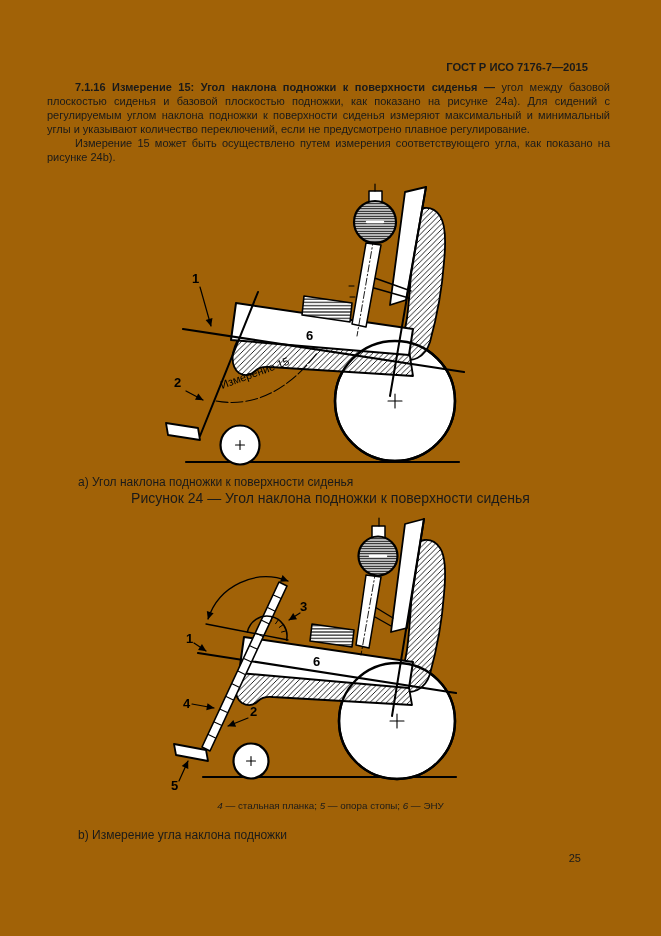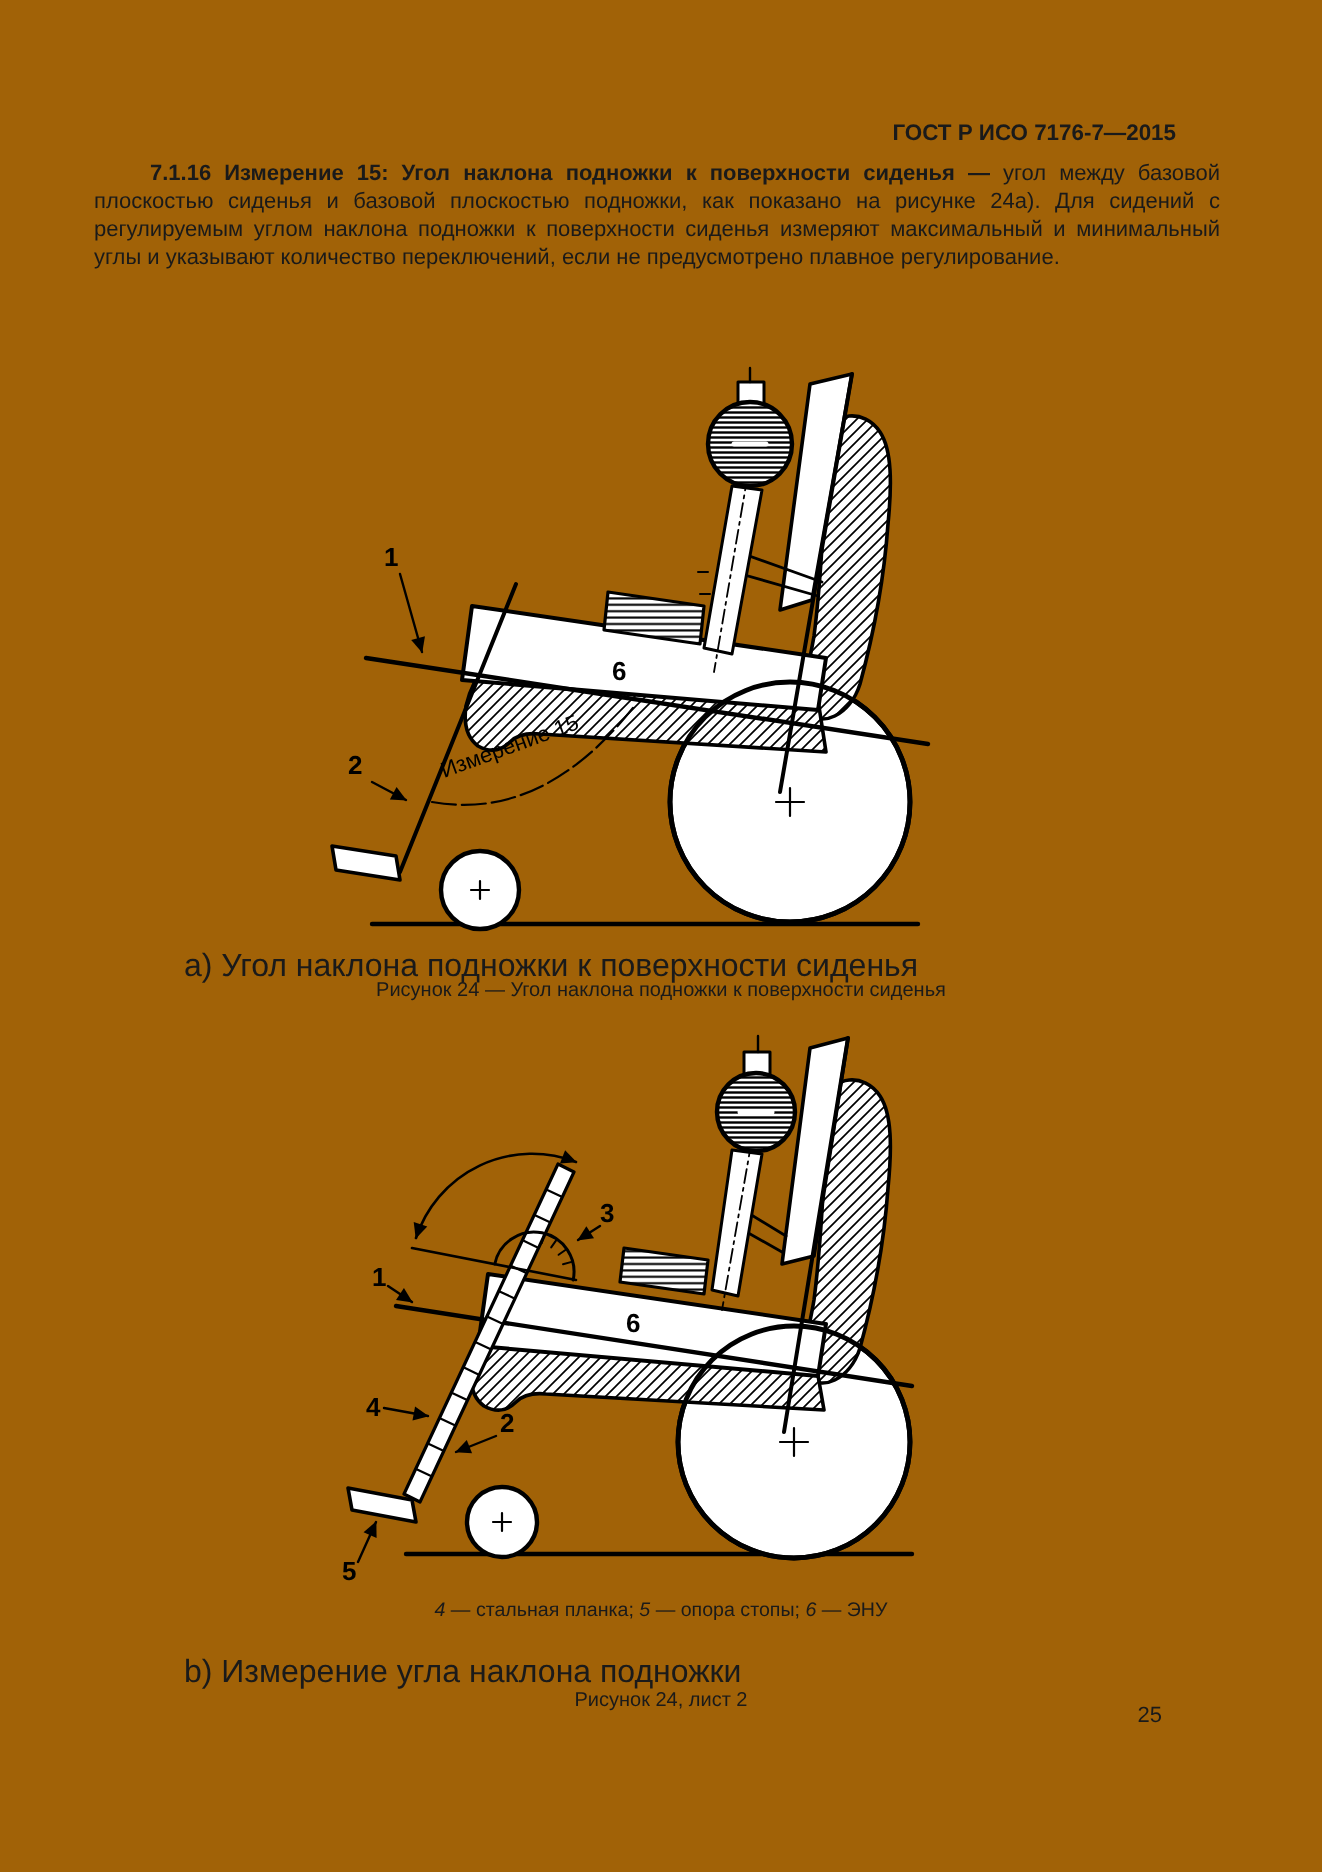--- a/index.html
+++ b/index.html
@@ -5,24 +5,24 @@
   * { margin:0; padding:0; box-sizing:border-box; }
   html,body { background:#ffffff; }
   body { font-family:"Liberation Sans", sans-serif; color:#1a1a1a; }
   .page { position:relative; width:661px; height:936px; background:#a16207; overflow:hidden; }
   .header { position:absolute; top:61px; right:73px; font-size:11.2px; font-weight:bold; white-space:nowrap; }
   .body-text { position:absolute; top:80px; left:47px; width:563px; font-size:11px; line-height:14.1px; text-align:justify; }
   .body-text p { text-indent:28px; margin:0; }
   .fig { position:absolute; left:0; }
   .fig-a { top:180px; width:661px; height:294px; }
   .fig-b { top:512px; width:661px; height:290px; }
-  .cap-item { position:absolute; left:92px; font-size:16px; white-space:nowrap; }
+  .cap-item { position:absolute; left:78px; font-size:12px; white-space:nowrap; }
   .cap-a { top:475px; }
   .cap-b { top:828px;text-align:center; }
-  .cap-center { position:absolute; left:0; width:661px; text-align:center; font-size:10px; }
+  .cap-center { position:absolute; left:0; width:661px; text-align:center; font-size:14px; }
   .cap-fig24 { top:490px; }
   .cap-fig24-2 { top:845px; }
   .legend { position:absolute; top:799px; left:47px; width:567px; text-align:center; font-size:9.8px; line-height:13px; }
   .legend i { font-style:italic; }
   .pageno { position:absolute; top:852px; right:80px; font-size:11px; }
   
   .figlabel { fill:#000; font-family:"Liberation Sans", sans-serif; font-size:13px; font-weight:bold; }
   .figtext { fill:#000; font-family:"Liberation Sans", sans-serif; font-size:11px; }
 </style>
 </head>
@@ -47,20 +47,21 @@
     </marker>
   </defs>
 </svg>
 
 <div class="page">
 
   <div class="header">ГОСТ Р ИСО 7176-7—2015</div>
 
   <div class="body-text">
     <p><b>7.1.16 Измерение 15: Угол наклона подножки к поверхности сиденья — </b><span>угол между базовой плоскостью сиденья и базовой плоскостью подножки, как показано на рисунке 24а). Для сидений с регулируемым углом наклона подножки к поверхности сиденья измеряют максимальный и минимальный углы и указывают количество переключений, если не предусмотрено плавное регулирование.</span></p>
+    <p>Измерение 15 может быть осуществлено путем измерения соответствующего угла, как показано на рисунке 24b).</p>
   </div>
 
   <svg class="fig fig-a" viewBox="0 180 661 294">
     <g stroke="#000" fill="none" stroke-linecap="round" stroke-linejoin="round">
       <path d="M186,462 H459" stroke-width="2.2"></path>
       <circle cx="395" cy="401" r="60" fill="#fff" stroke-width="2.4"></circle>
       <circle cx="240" cy="445" r="19.5" fill="#fff" stroke-width="2.2"></circle>
       <path d="M388,401 h14 M395,394 v14 M235.5,445 h9 M240,440.5 v9" stroke-width="1.1"></path>
       <path d="M413,218 C416,206 432,204 440,216 C446,225 446,242 444,262 C442,290 436,320 430,342 C425,358 410,364 404,356 C399,350 404,336 407,318 C410,295 413,250 413,218 Z" fill="url(#hatch)" stroke-width="1.8"></path>
       <path d="M405,192 L426,187 L406,300 L390,305 Z" fill="#fff" stroke-width="1.8"></path>
@@ -133,17 +134,16 @@
     <text class="figlabel" x="250" y="716">2</text>
     <text class="figlabel" x="171" y="790">5</text>
     <text class="figlabel" x="313" y="666">6</text>
   </svg>
 
   <div class="legend">
     <div><i>4</i><span> — стальная планка; </span><i>5</i><span> — опора стопы; </span><i>6</i><span> — ЭНУ</span></div>
   </div>
 
   <div class="cap-item cap-b">b) Измерение угла наклона подножки</div>
-  <div class="cap-center cap-fig24-2">Рисунок 24, лист 2</div>
 
   <div class="pageno">25</div>
 
 </div>
 
 </body></html>

